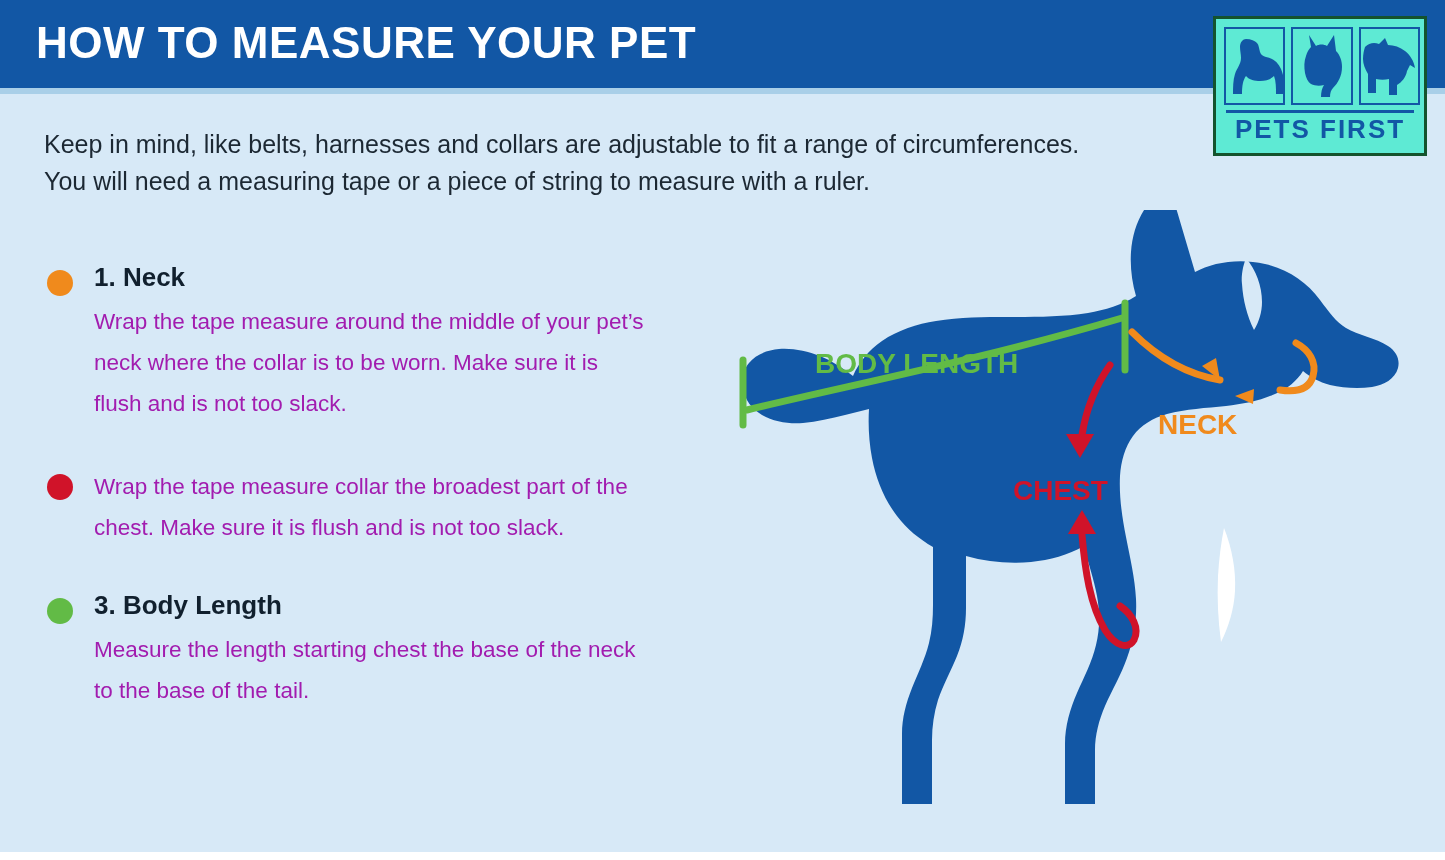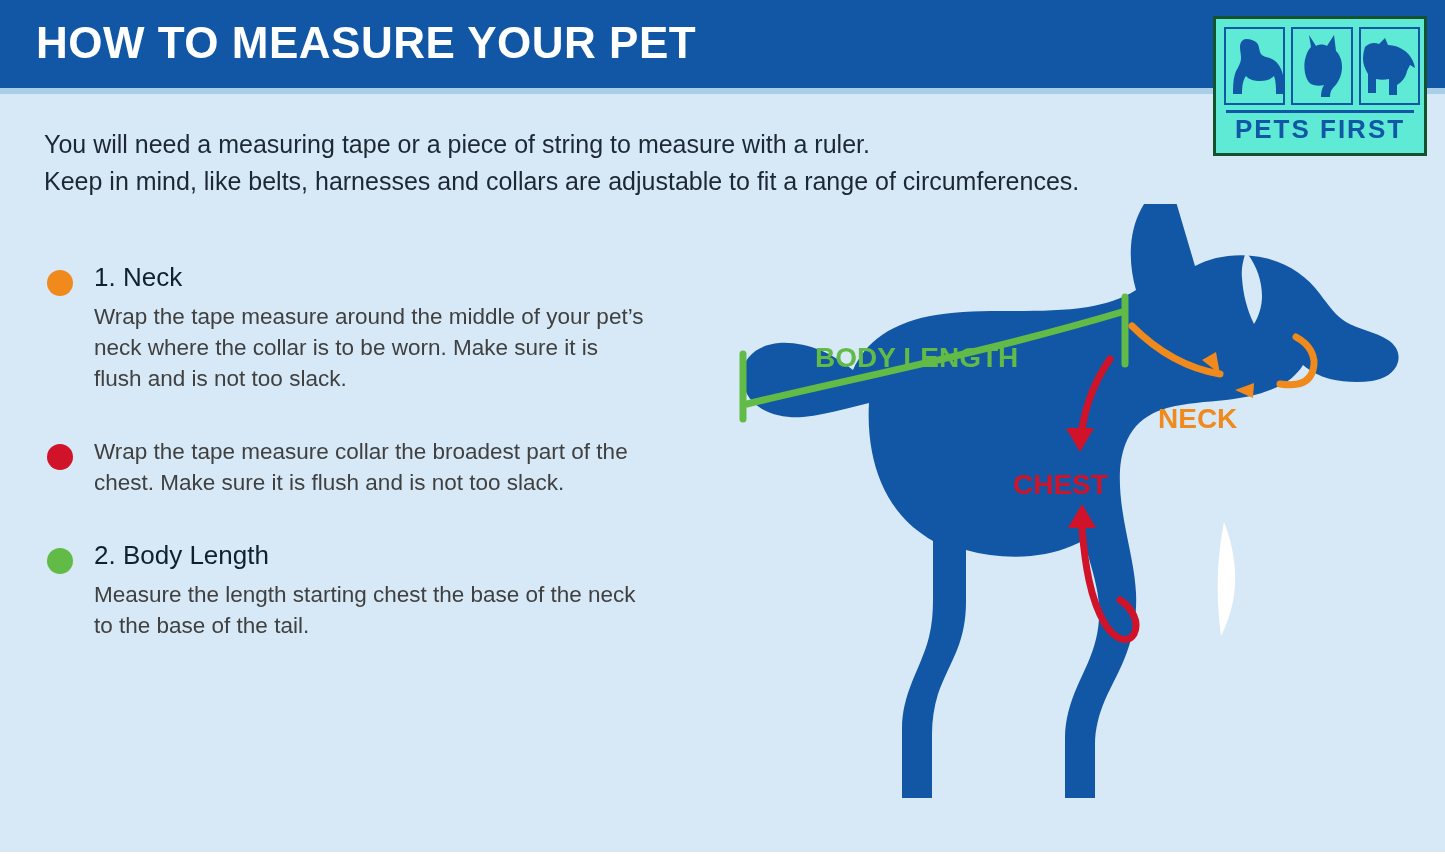--- a/index.html
+++ b/index.html
@@ -118,34 +118,34 @@
   .bullet {
     position: absolute;
     left: 3px;
     top: 8px;
     width: 26px;
     height: 26px;
     border-radius: 50%;
   }
   .step-title {
     font-size: 26px;
-    font-weight: normal;
+    font-weight: bold;
     color: #11202e;
     margin: 0 0 8px 0;
   }
   .step-body {
     font-size: 22.5px;
-    line-height: 31px;
-    color: #404040;
+    line-height: 41px;
+    color: #a21caf;
   }
   
   .illustration {
     position: absolute;
     left: 620px;
-    top: 204px;
+    top: 210px;
     width: 810px;
     height: 640px;
   }
   .illustration svg { display: block; }
   
   .bottom-strip {
     position: absolute;
     left: 0;
     bottom: 0;
     width: 1445px;
@@ -178,40 +178,40 @@
         <svg width="60" height="74" viewBox="0 0 60 74">
           <path fill="#1257a5" d="M4 18c4-4 9-5 14-3l6-6 3 7c6 0 12 2 17 6 5 4 9 10 10 17l-5-3-3 6c-1 6-5 11-10 14v10h-8V50c-4 1-9 1-13 0v14H7V45c-3-5-5-10-5-15 0-5 1-9 2-12z"></path>
         </svg>
       </div>
     </div>
     <div class="logo-rule"></div>
     <div class="logo-text">PETS FIRST</div>
   </div>
 
   <div class="intro">
+    <div>Keep in mind, like belts, harnesses and collars are adjustable to fit a range of circumferences.</div>
     <div>You will need a measuring tape or a piece of string to measure with a ruler.</div>
-    <div>Keep in mind, like belts, harnesses and collars are adjustable to fit a range of circumferences.</div>
   </div>
 
   <div class="steps">
 
     <div class="step">
       <span class="bullet" style="background:#f08a1c;"></span>
       <div class="step-title">1. Neck</div>
       <div class="step-body">Wrap the tape measure around the middle of your pet’s neck where the collar is to be worn. Make sure it is flush and is not too slack.</div>
     </div>
 
     <div class="step">
       <span class="bullet" style="background:#d01329;"></span>
       <div class="step-body">Wrap the tape measure collar the broadest part of the chest. Make sure it is flush and is not too slack.</div>
     </div>
 
     <div class="step">
       <span class="bullet" style="background:#62bb46;"></span>
-      <div class="step-title">2. Body Length</div>
+      <div class="step-title">3. Body Length</div>
       <div class="step-body">Measure the length starting chest the base of the neck to the base of the tail.</div>
     </div>
 
   </div>
 
   <div class="illustration">
     <svg width="810" height="640" viewBox="0 0 810 640">
 
       <g>
         <path fill="#1257a5" d="

